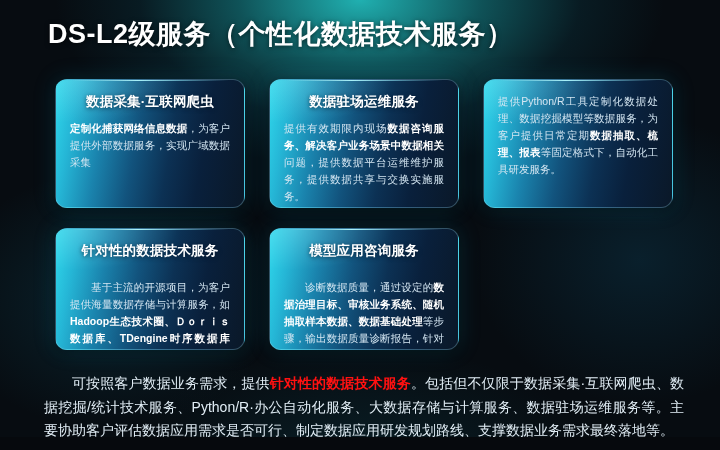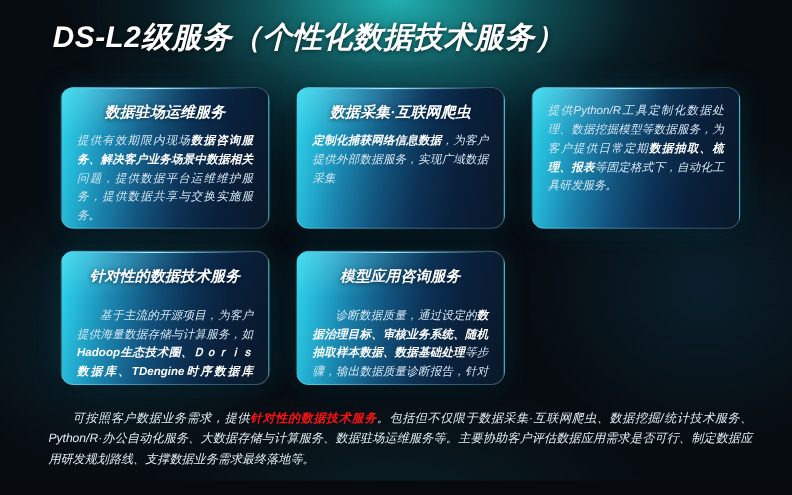--- a/index.html
+++ b/index.html
@@ -9,21 +9,20 @@
     overflow:hidden;
     background:#06090d;
     font-family:"Liberation Sans","DejaVu Sans",sans-serif;
   }
 
   #slide {
     position:relative;
     width:720px; height:437px;
     background:#070c11;
     overflow:hidden;
-    font-style:italic;
   }
 
   
   .bg-glow-top {
     position:absolute; left:50%; top:-210px;
     width:760px; height:420px;
     transform:translateX(-50%);
     background:radial-gradient(ellipse 50% 50% at 50% 50%,
       rgba(34,190,190,0.92) 0%,
       rgba(22,140,146,0.55) 32%,
@@ -139,21 +138,21 @@
   }
   .card-body b { color:#ffffff; font-weight:bold; }
 
   .indent { text-indent:2em;margin-top:19px; }
 
   
   .footnote {
     position:absolute;
     left:44px; top:372px;
     width:640px;
-    font-size:11px;
+    font-size:14px;
     line-height:1.68;
     color:#e2eef6;
     text-align:justify;
     text-justify:inter-ideograph;
     text-indent:2em;
   }
   .footnote .hl { color:#ff1111; font-weight:bold; }
 </style>
 </head>
 <body>
@@ -164,32 +163,32 @@
   <div class="bg-glow-left"></div>
   <div class="bg-glow-right"></div>
   <div class="bg-glow-bottom"></div>
 
   <div class="title">DS-L2级服务（个性化数据技术服务）</div>
 
   <div class="grid">
 
     <div class="card">
       <div class="card-inner">
+        <div class="card-title">数据采集·互联网爬虫</div>
+        <div class="card-body"><b>定制化捕获网络信息数据</b><span>，为客户提供外部数据服务，实现广域数据采集</span></div>
+      </div>
+    </div>
+
+    <div class="card">
+      <div class="card-inner">
         <div class="card-title">数据驻场运维服务</div>
         <div class="card-body"><span>提供有效期限内现场</span><b>数据咨询服务、解决客户业务场景中数据相关</b><span>问题，提供数据平台运维维护服务，提供数据共享与交换实施服务。</span></div>
       </div>
     </div>
 
-    <div class="card">
-      <div class="card-inner">
-        <div class="card-title">数据采集·互联网爬虫</div>
-        <div class="card-body"><b>定制化捕获网络信息数据</b><span>，为客户提供外部数据服务，实现广域数据采集</span></div>
-      </div>
-    </div>
-
 
     <div class="card">
       <div class="card-inner">
         <div class="card-body"><span>提供Python/R工具定制化数据处理、数据挖掘模型等数据服务，为客户提供日常定期</span><b>数据抽取、梳理、报表</b><span>等固定格式下，自动化工具研发服务。</span></div>
       </div>
     </div>
 
     <div class="card">
       <div class="card-inner">
         <div class="card-title">针对性的数据技术服务</div>

